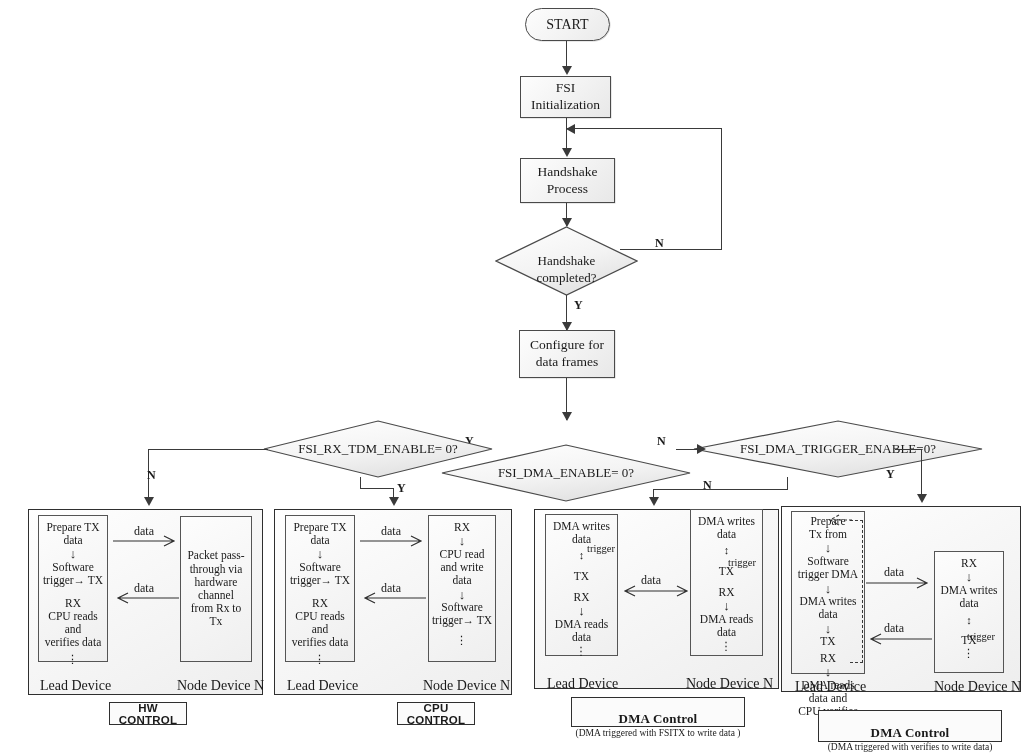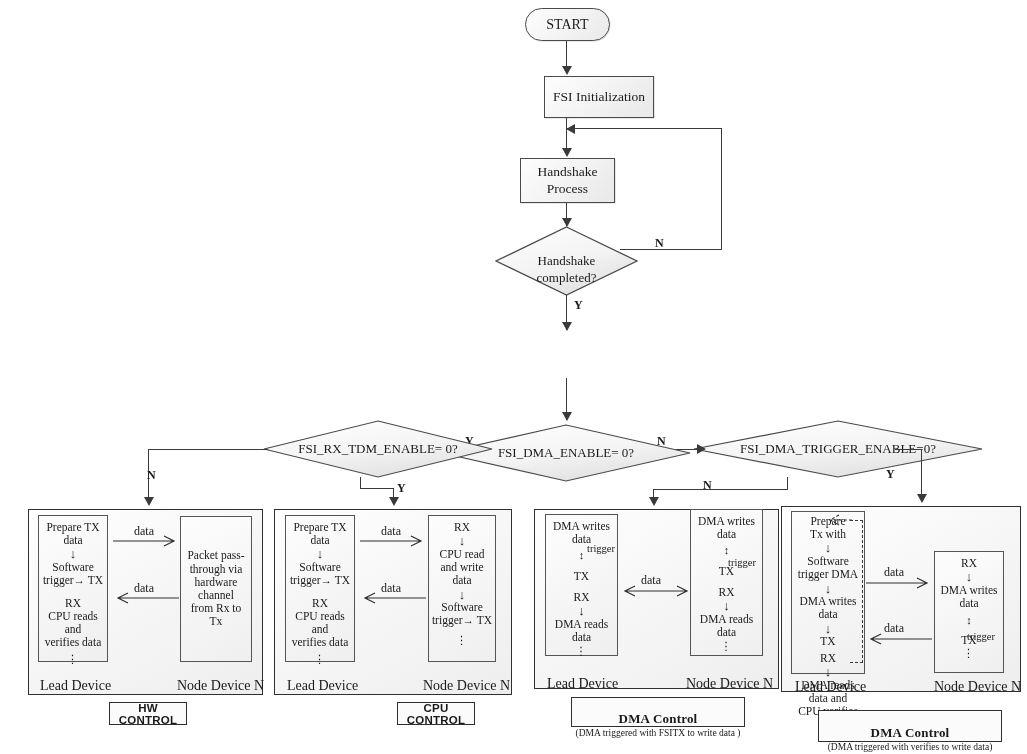--- a/index.html
+++ b/index.html
@@ -148,21 +148,21 @@
 
 <div id="canvas">
 
   <div class="node term" style="left:525px;top:8px;width:85px;height:33px;">
     <span>START</span>
   </div>
 
   <div class="ln lnv" style="left:566px;top:41px;height:29px;"></div>
   <div class="arrow down" style="left:562px;top:66px;"></div>
 
-  <div class="node proc" style="left:544px;top:76px;width:110px;height:42px;">
+  <div class="node proc" style="left:520px;top:76px;width:91px;height:42px;">
     <span>FSI Initialization</span>
   </div>
 
   <div class="ln lnv" style="left:566px;top:118px;height:35px;"></div>
   <div class="arrow down" style="left:562px;top:148px;"></div>
 
   <div class="ln lnh" style="left:566px;top:128px;width:156px;"></div>
   <div class="ln lnv" style="left:721px;top:128px;height:122px;"></div>
   <div class="ln lnh" style="left:620px;top:249px;width:102px;"></div>
   <div class="arrow left" style="left:566px;top:123.5px;"></div>
@@ -192,25 +192,29 @@
     <div class="dlabel" style="white-space:pre-line;line-height:1.25;">
       <span>Handshake
 completed?</span>
     </div>
   </div>
 
   <div class="ln lnv" style="left:566px;top:295px;height:35px;"></div>
   <div class="arrow down" style="left:562px;top:322px;"></div>
   <div class="blabel" style="left:574px;top:298px;">Y</div>
 
+  <div class="node proc" style="left:519px;top:330px;width:96px;height:48px;white-space:pre-line;">
+    <span>Configure for
+data frames</span>
+  </div>
 
   <div class="ln lnv" style="left:566px;top:378px;height:42px;"></div>
   <div class="arrow down" style="left:562px;top:412px;"></div>
 
-  <div class="dia" style="left:441px;top:424px;width:250px;height:58px;">
+  <div class="dia" style="left:441px;top:444px;width:250px;height:58px;">
     <div class="shape">
       <svg viewBox="0 0 250 58" preserveAspectRatio="none">
         <defs>
             <linearGradient id="g2" x1="0" y1="0" x2="0.5" y2="1">
           <stop offset="0%" stop-color="#ffffff"></stop>
               <stop offset="60%" stop-color="#f4f4f4"></stop>
               <stop offset="100%" stop-color="#e3e3e3"></stop>
         </linearGradient>
           </defs>
         <polygon points="125,1 249,29 125,57 1,29" fill="url(#g2)" stroke="#4a4a4a" stroke-width="1.2"></polygon>
@@ -399,21 +403,21 @@
   </div>
   <div class="ctrlbox serif" style="left:571px;top:697px;width:174px;height:30px;">
     <span class="t1">DMA Control</span>
     <span class="t2">(DMA triggered with FSITX to write data )</span>
   </div>
 
   <div class="group" style="left:781px;top:506px;width:240px;height:186px;">
   </div>
   <div class="devbox" style="left:791px;top:511px;width:74px;height:163px;padding-top:3px;">
     <span class="stp">Prepare
-Tx with</span>
+Tx from</span>
     <span class="dn">↓</span>
     <span class="stp">Software
 trigger DMA</span>
     <span class="dn">↓</span>
     <span class="stp">DMA writes
 data</span>
     <span class="dn">↓</span>
     <span class="stp">TX</span>
     <span class="stp" style="margin-top:3px;">RX</span>
     <span class="dn">↓</span>

